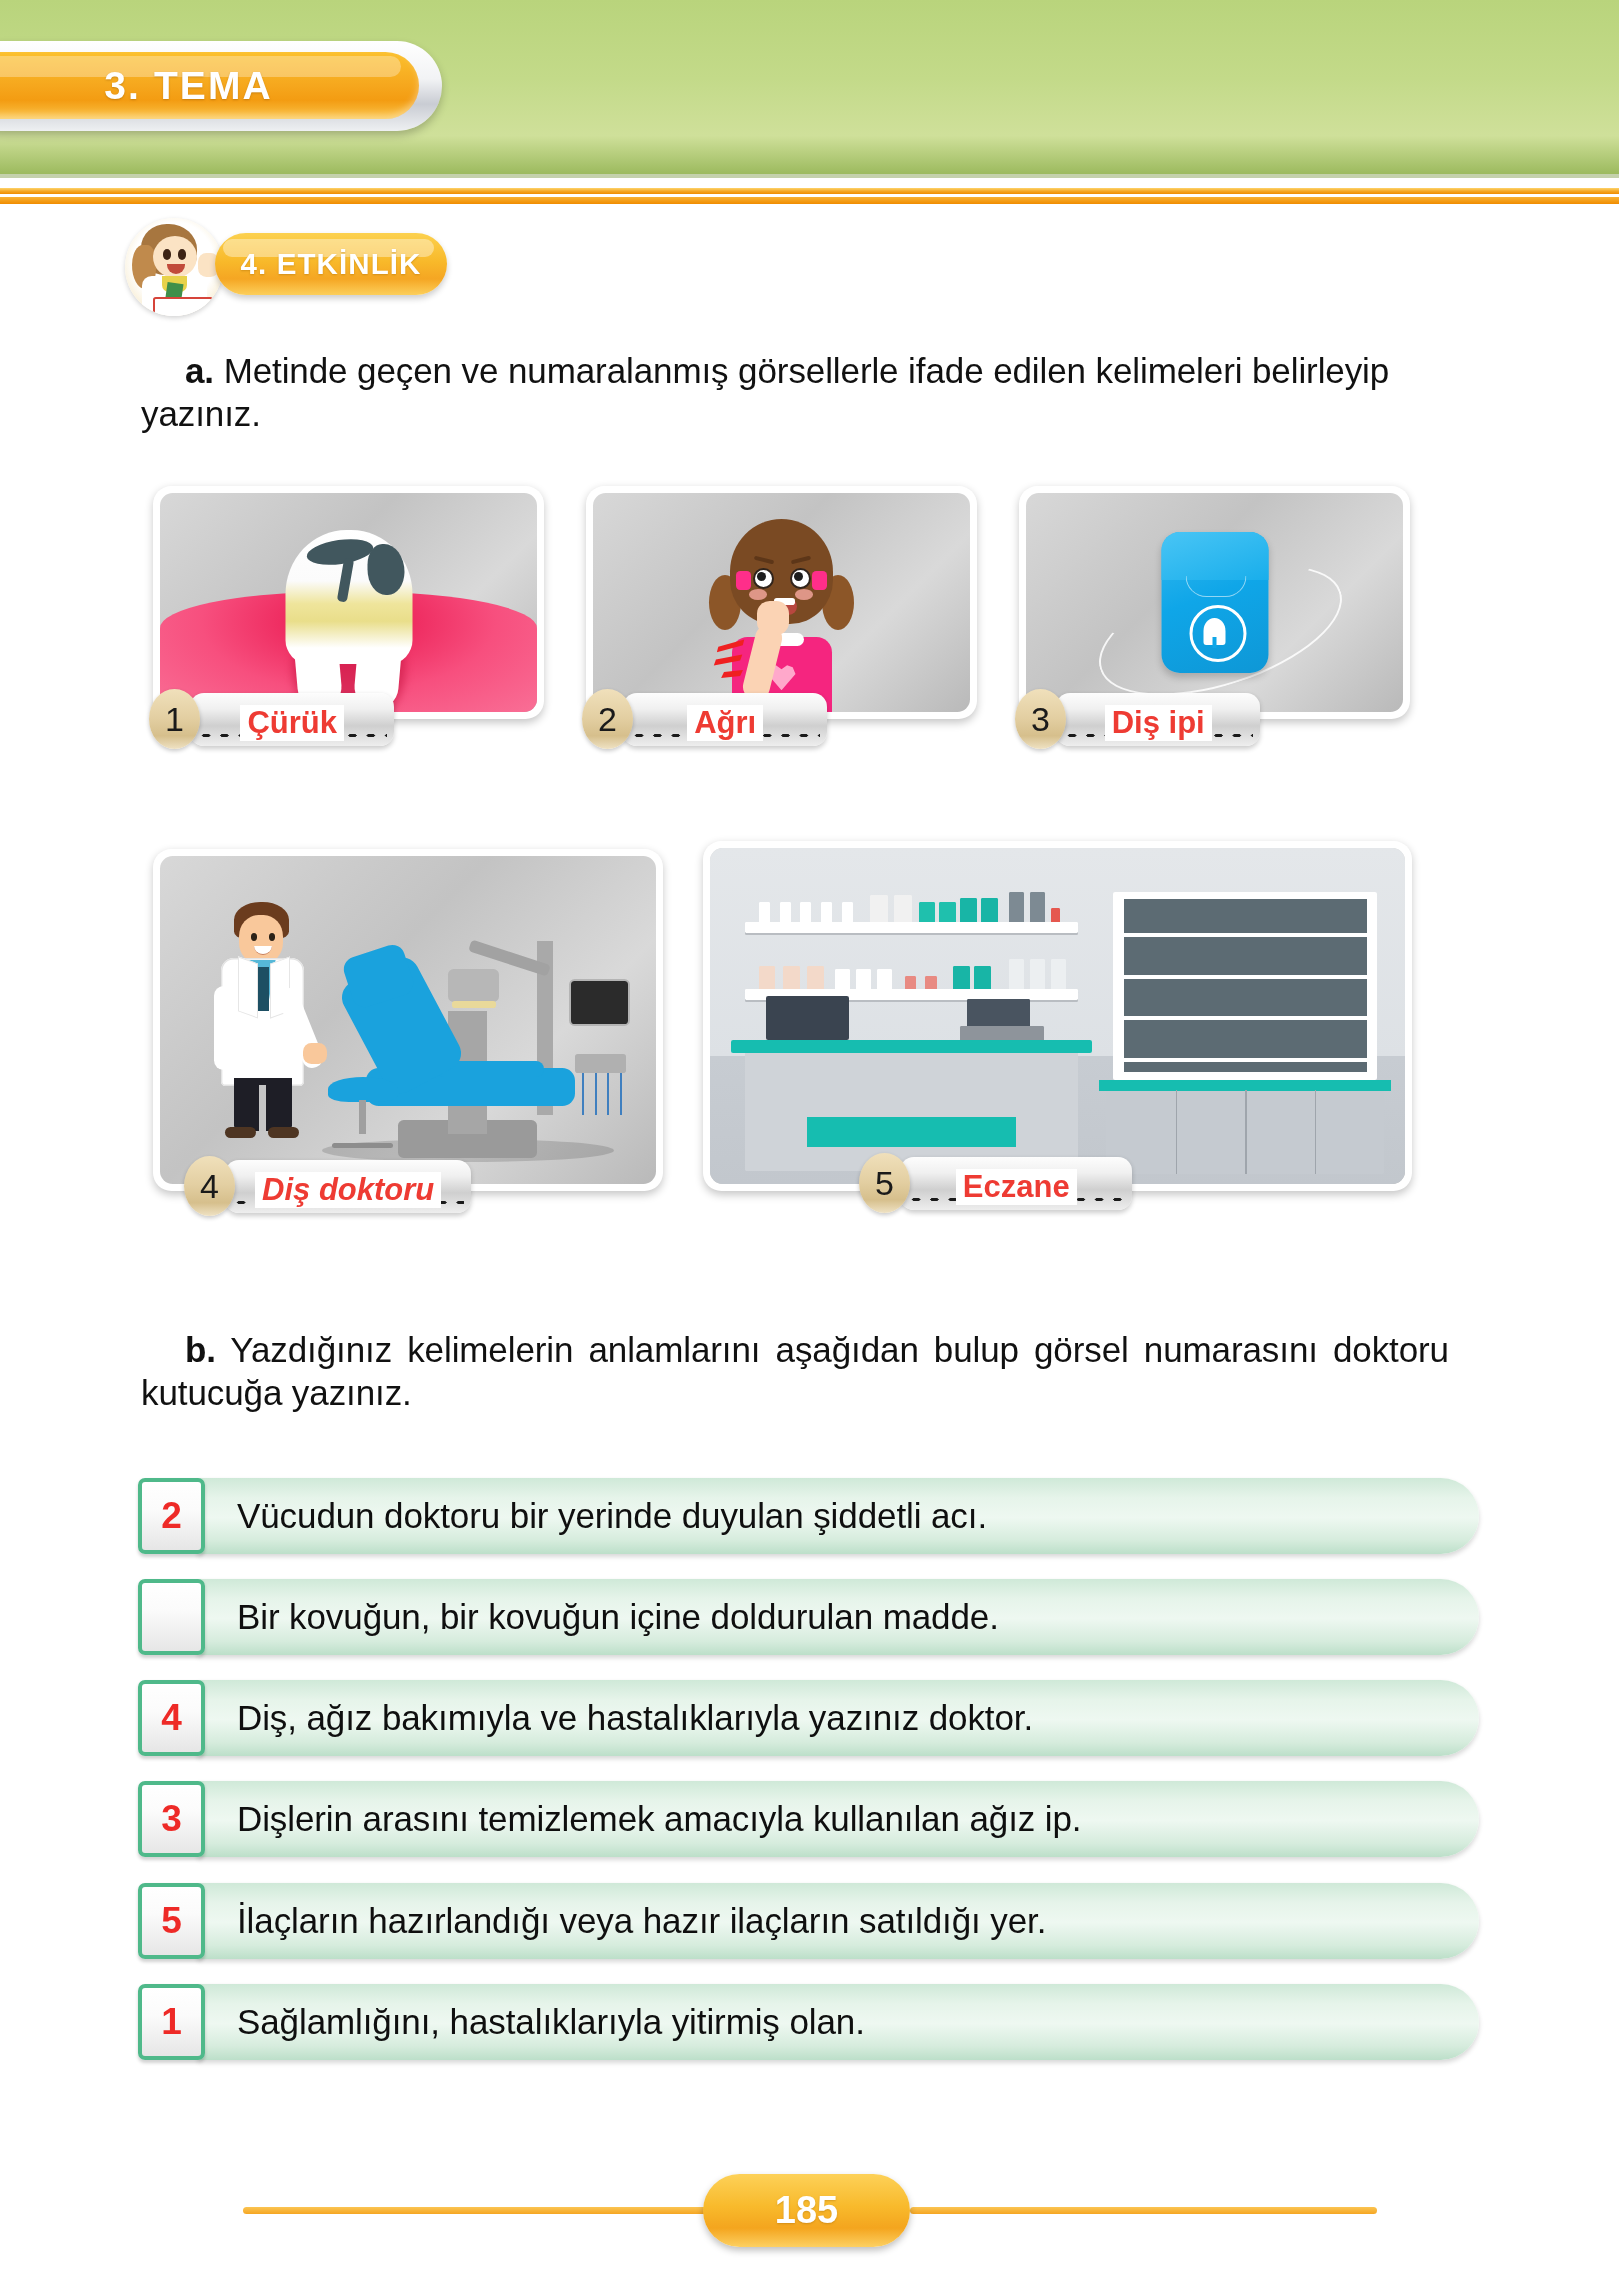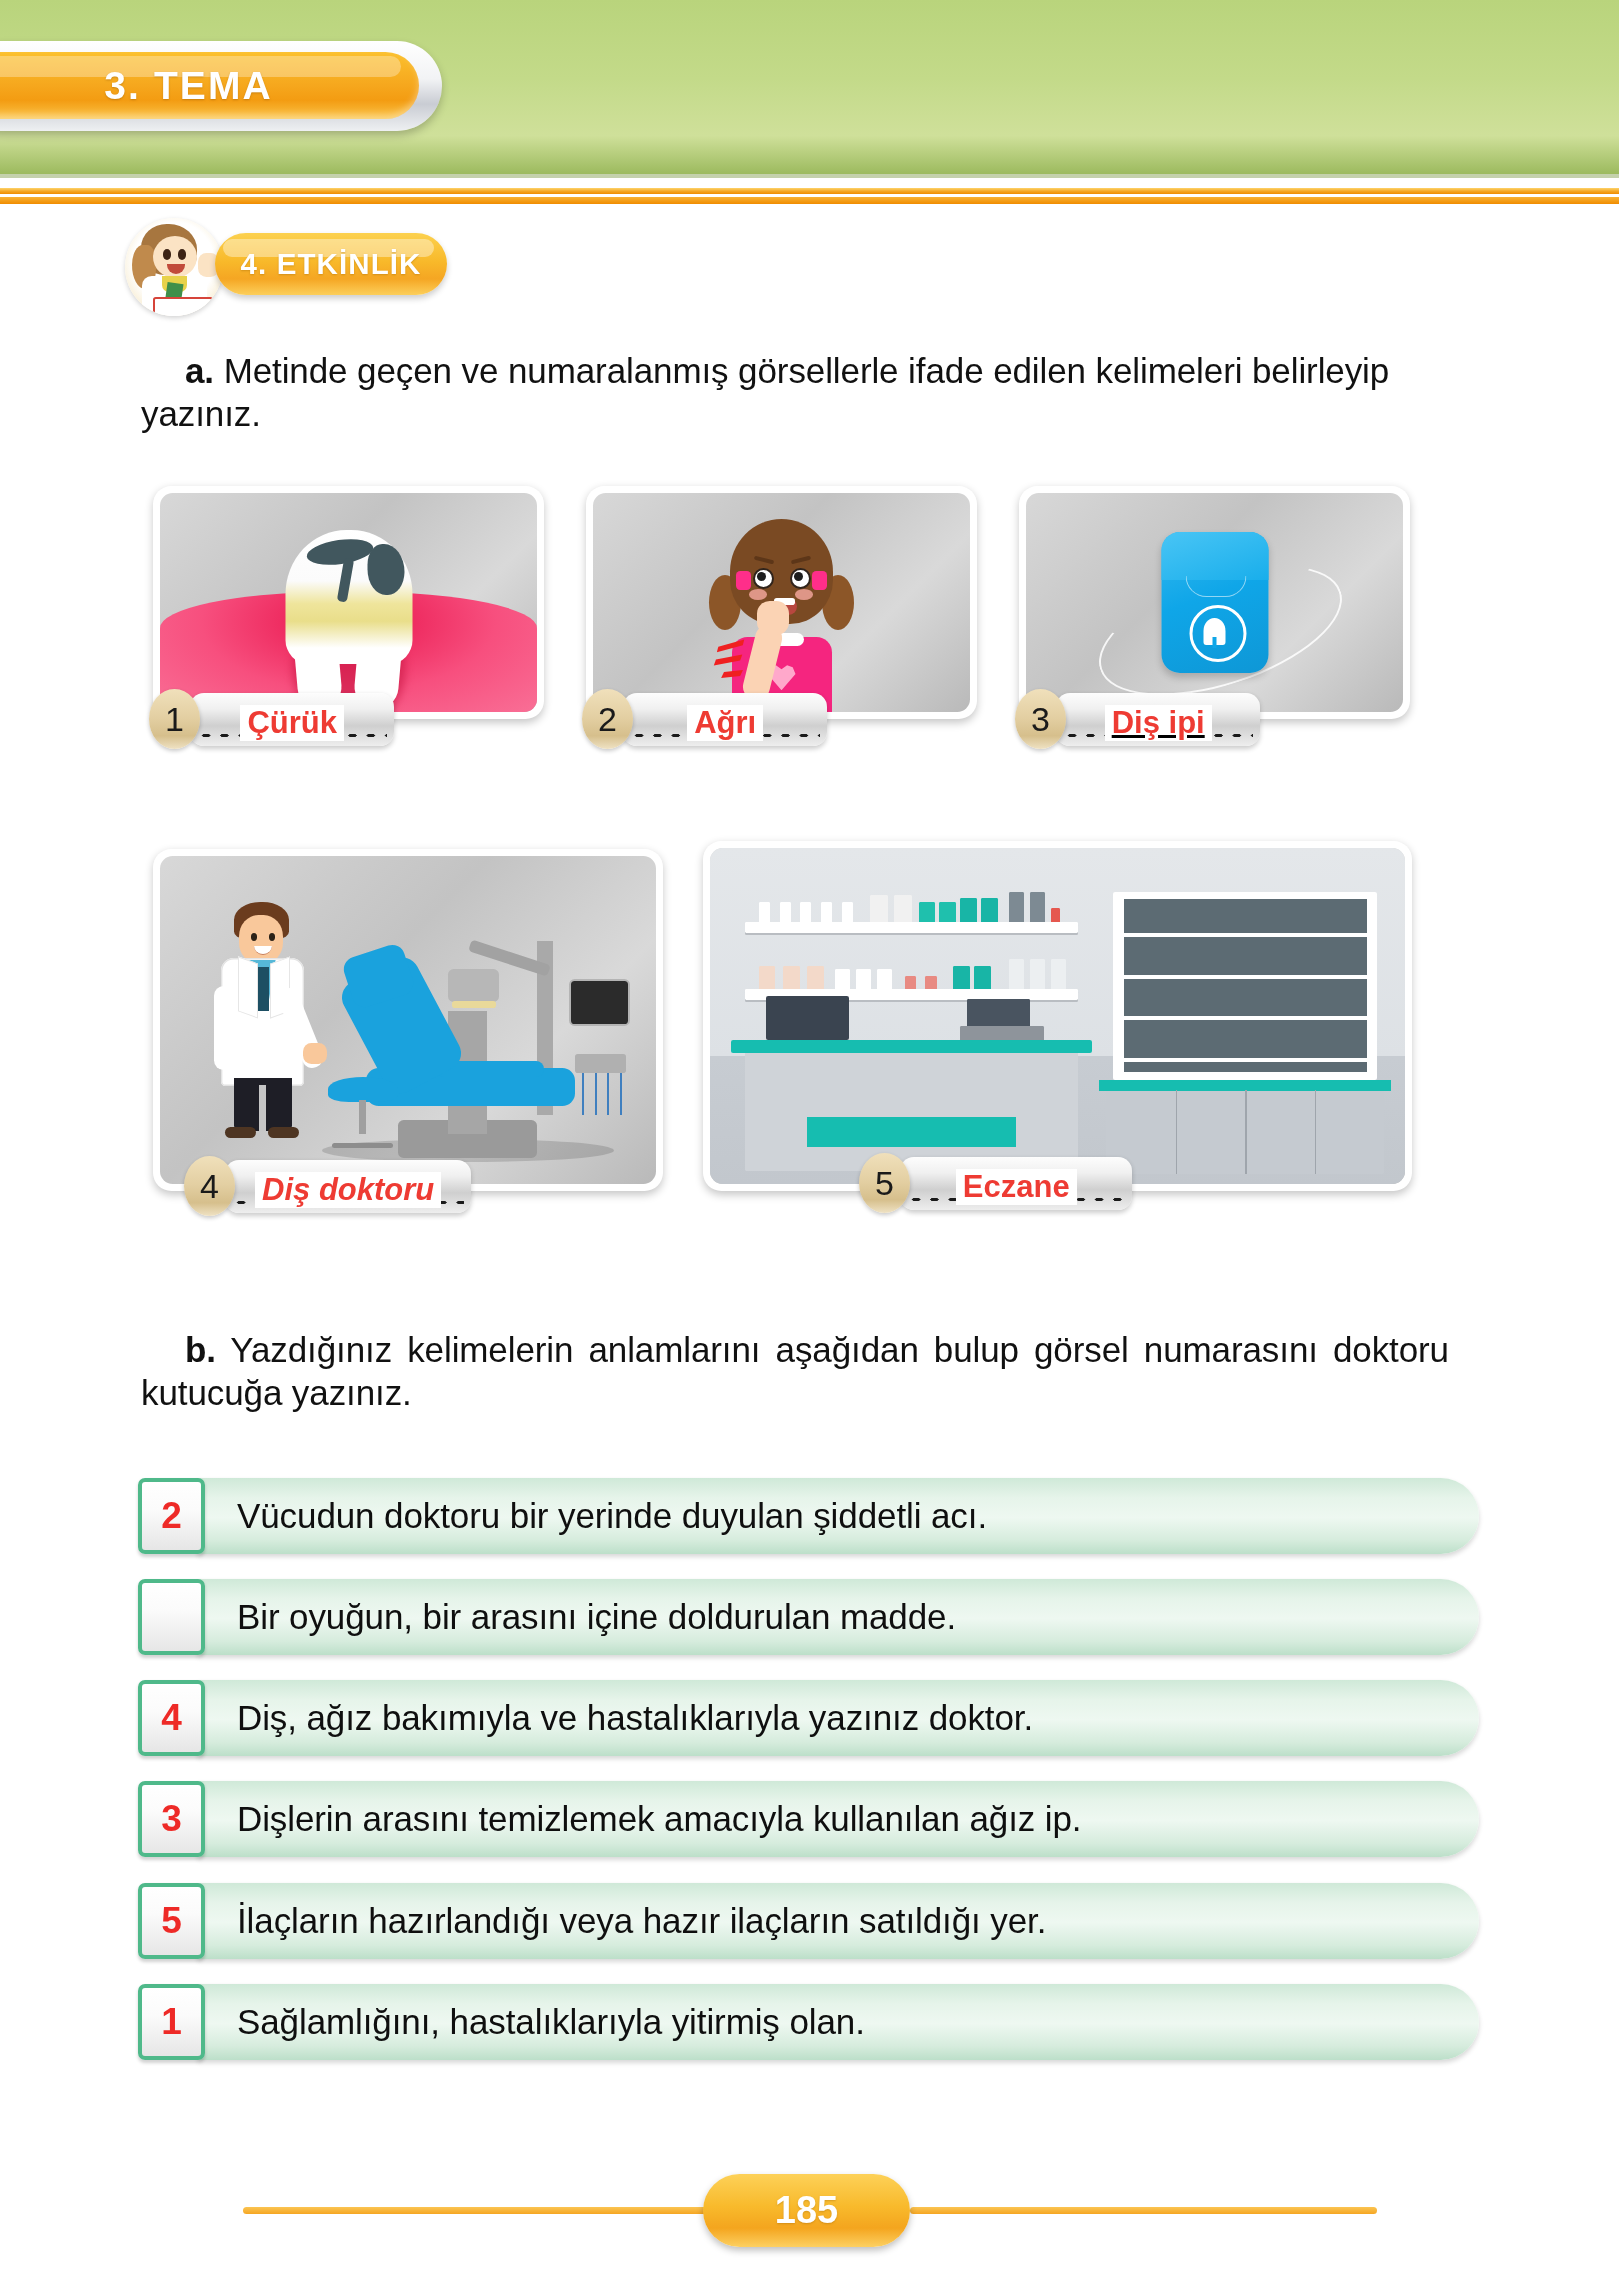--- a/index.html
+++ b/index.html
@@ -261,21 +261,21 @@
   .ans-word{
     position:relative;z-index:2;background:#ffffff;padding:0 7px;
     color:#ee3b33;font-size:31px;font-weight:bold;
     margin-bottom:4.2px;white-space:nowrap;
   }
   #tag-1{left:149px;top:689px;}
   #tag-1 .ans-line{width:204px;}
   #tag-2{left:582px;top:689px;}
   #tag-2 .ans-line{width:204px;}
   #tag-3{left:1015px;top:689px;}
-  #tag-3 .ans-line{width:204px;text-decoration:underline;}
+  #tag-3 .ans-line{width:204px;}
   #tag-4{left:184px;top:1156px;}
   #tag-4 .ans-line{width:246px;font-style:italic;}
   #tag-5{left:859px;top:1153px;}
   #tag-5 .ans-line{width:232px;}
 
   
   .row{
     position:absolute;left:138px;width:1341px;height:76px;
     display:flex;align-items:stretch;
   }
@@ -546,21 +546,21 @@
 
 <div class="row" id="row-0">
   <div class="row-box">2</div>
   <div class="row-bar">
     <span class="row-text">Vücudun doktoru bir yerinde duyulan şiddetli acı.</span>
   </div>
 </div>
 <div class="row" id="row-1">
   <div class="row-box"></div>
   <div class="row-bar">
-    <span class="row-text">Bir oyuğun, bir arasını içine doldurulan madde.</span>
+    <span class="row-text">Bir kovuğun, bir kovuğun içine doldurulan madde.</span>
   </div>
 </div>
 <div class="row" id="row-2">
   <div class="row-box">4</div>
   <div class="row-bar">
     <span class="row-text">Diş, ağız bakımıyla ve hastalıklarıyla yazınız doktor.</span>
   </div>
 </div>
 <div class="row" id="row-3">
   <div class="row-box">3</div>

